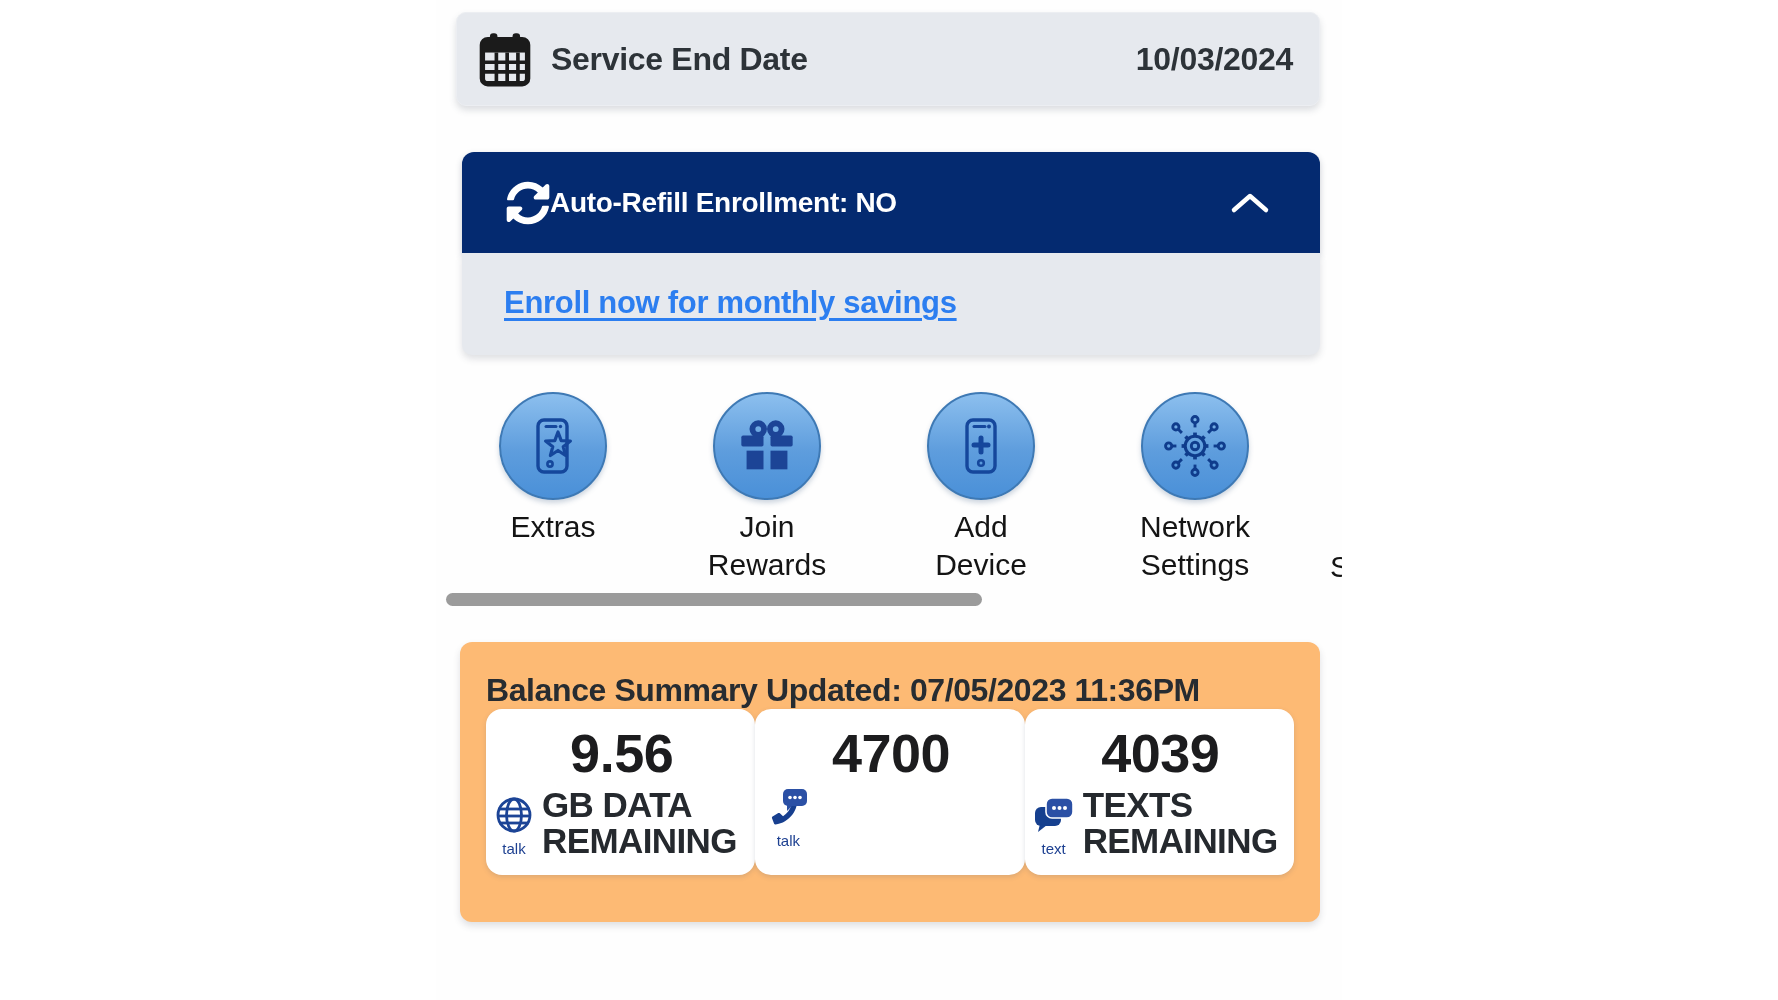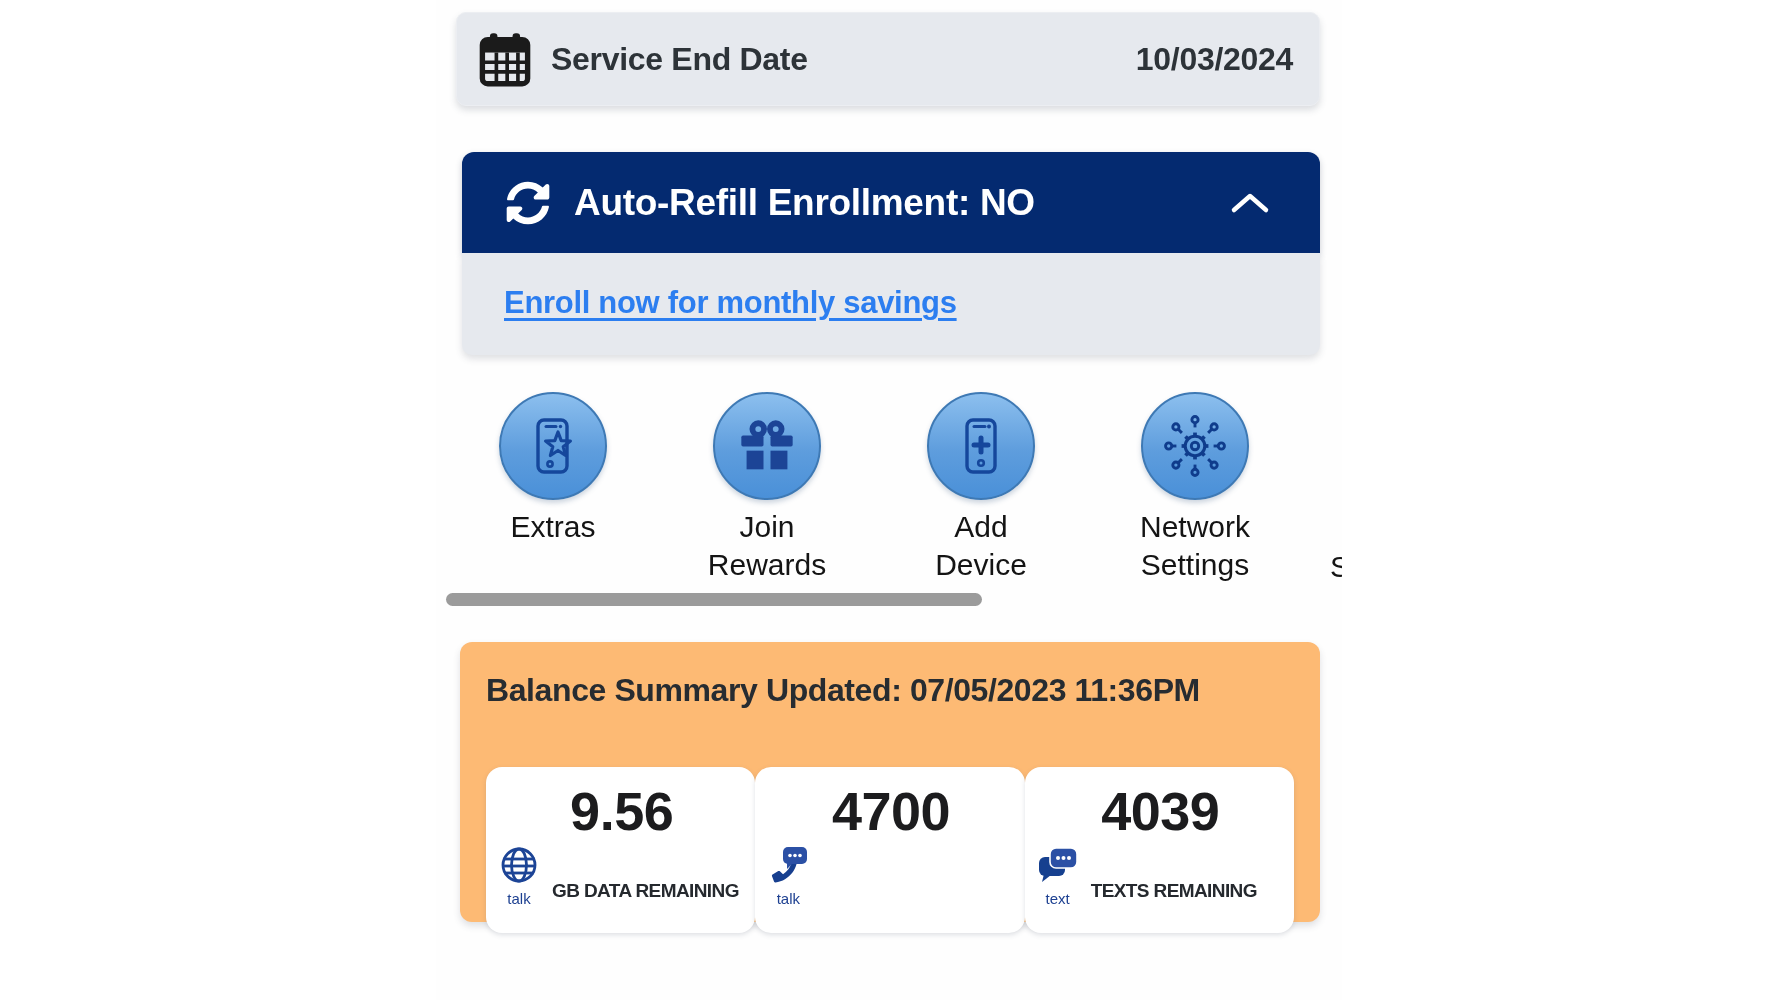--- a/index.html
+++ b/index.html
@@ -13,21 +13,21 @@
     border:1px solid #eceef2; border-radius:10px; display:flex; align-items:center;
     padding:0 26px 0 22px; box-shadow:0 4px 7px rgba(60,70,90,.18); }
   .service-label { font-size:32px; font-weight:700; color:#2d3338; margin-left:20px; letter-spacing:-0.3px; }
   .service-date  { margin-left:auto; font-size:32px; font-weight:700; color:#2d3338; letter-spacing:-0.3px; }
 
   
   .refill { margin:46px 22px 0 26px; }
   .refill-header { height:101px; background:#042a70; border-radius:12px 12px 0 0;
     display:flex; align-items:center; padding:0 50px 0 44px;
     box-shadow:0 3px 6px rgba(40,50,80,.25); cursor:pointer; }
-  .refill-title { color:#ffffff; font-size:37px; font-weight:700; margin-left:24px; letter-spacing:-0.3px; }
+  .refill-title { color:#ffffff; font-size:28px; font-weight:700; letter-spacing:-0.3px; }
   .refill-chevron { margin-left:auto; display:flex; }
   .refill-body { background:#e6e9ee; border-radius:0 0 10px 10px; padding:26px 20px 34px 42px;
     box-shadow:0 4px 7px rgba(60,70,90,.16); }
   .refill-status { font-size:31px; font-weight:700; color:#23272c; letter-spacing:-0.3px; }
   .refill-link { display:inline-block; margin-top:6px; font-size:31px; font-weight:700;
     color:#2c7ef0; text-decoration:underline; text-underline-offset:5px; letter-spacing:-0.3px; }
 
   
   .actions { position:relative; margin-top:37px; display:flex; padding-left:26px; gap:32px; }
   .action { width:182px; flex:0 0 182px; text-align:center; cursor:pointer; }
@@ -38,29 +38,29 @@
   .action-label { margin:8px auto 0; max-width:150px; font-size:30px; line-height:38px; color:#141414; }
   .action-ghost-label { position:absolute; left:894px; top:158px; font-size:30px; color:#141414; white-space:nowrap; }
 
   .scrollbar-thumb { margin:9px 0 0 10px; width:536px; height:13px; background:#9b9b9b;
     border-radius:7px; }
 
   
   .balance-card { margin:36px 22px 0 24px; height:280px; background:#fdba74; border-radius:12px;
     padding:30px 26px 27px 26px; box-shadow:0 4px 7px rgba(60,70,90,.16); }
   .balance-title { font-size:32px; font-weight:700; color:#272c31; letter-spacing:-0.4px; }
-  .stats { display:flex; margin-top:58px; }
+  .stats { display:flex; }
   .stat { flex:1; height:166px; background:#ffffff; border-radius:16px;
     padding:14px 6px 10px 8px; box-shadow:0 2px 5px rgba(80,90,110,.18); }
   .stat-value { text-align:center; font-size:54px; line-height:60px; font-weight:800;
     color:#1c1c1e; letter-spacing:-0.5px; }
   .stat-body { display:flex; align-items:flex-end; gap:8px; margin-top:4px; }
   .stat-icon-wrap { width:50px; text-align:center; padding-bottom:2px; }
   .stat-icon-label { display:block; font-size:15px; color:#1d4091; margin-top:1px; }
-  .stat-label { font-size:19px; line-height:36px; font-weight:700; color:#25292e; letter-spacing:-0.6px; }
+  .stat-label { font-size:35px; line-height:36px; font-weight:700; color:#25292e; letter-spacing:-0.6px; }
 </style>
 </head>
 <body>
 
 <div class="viewport">
 
   <div class="service-card">
     <span style="display:flex;">
       <svg width="52" height="56" viewBox="0 0 48 52">
         <rect x="10" y="2" width="7" height="14" rx="3" fill="#1b1b1b"></rect>

